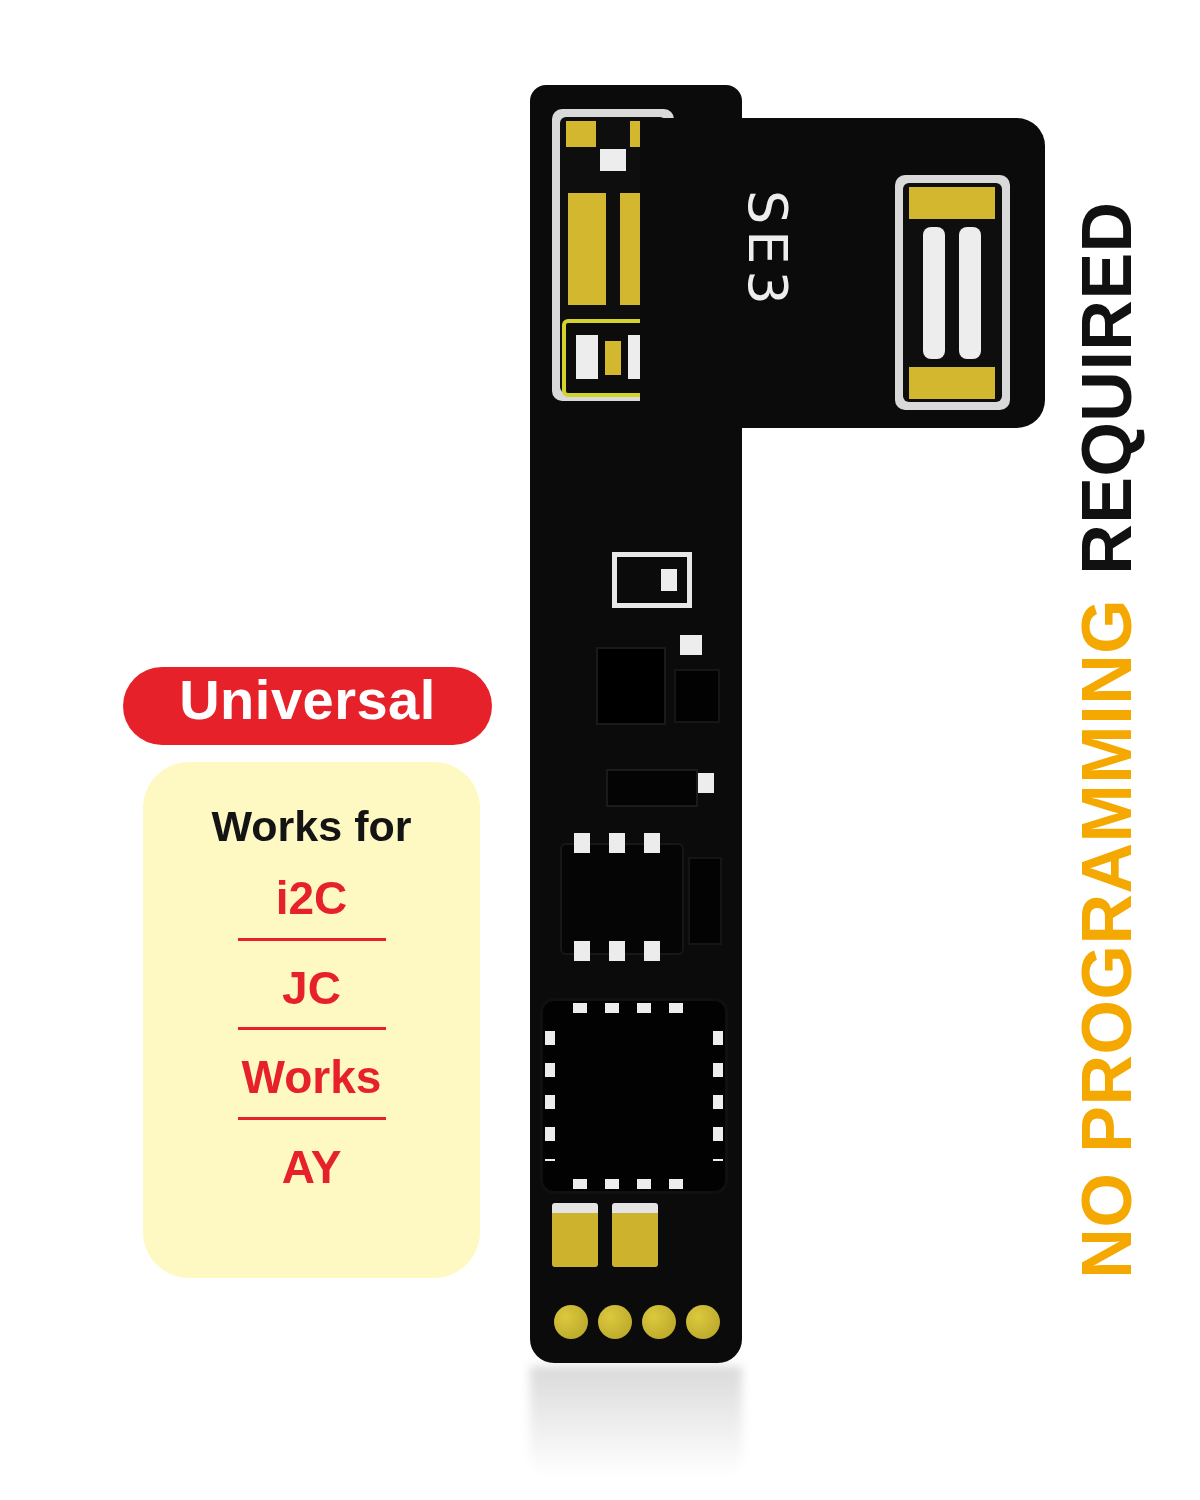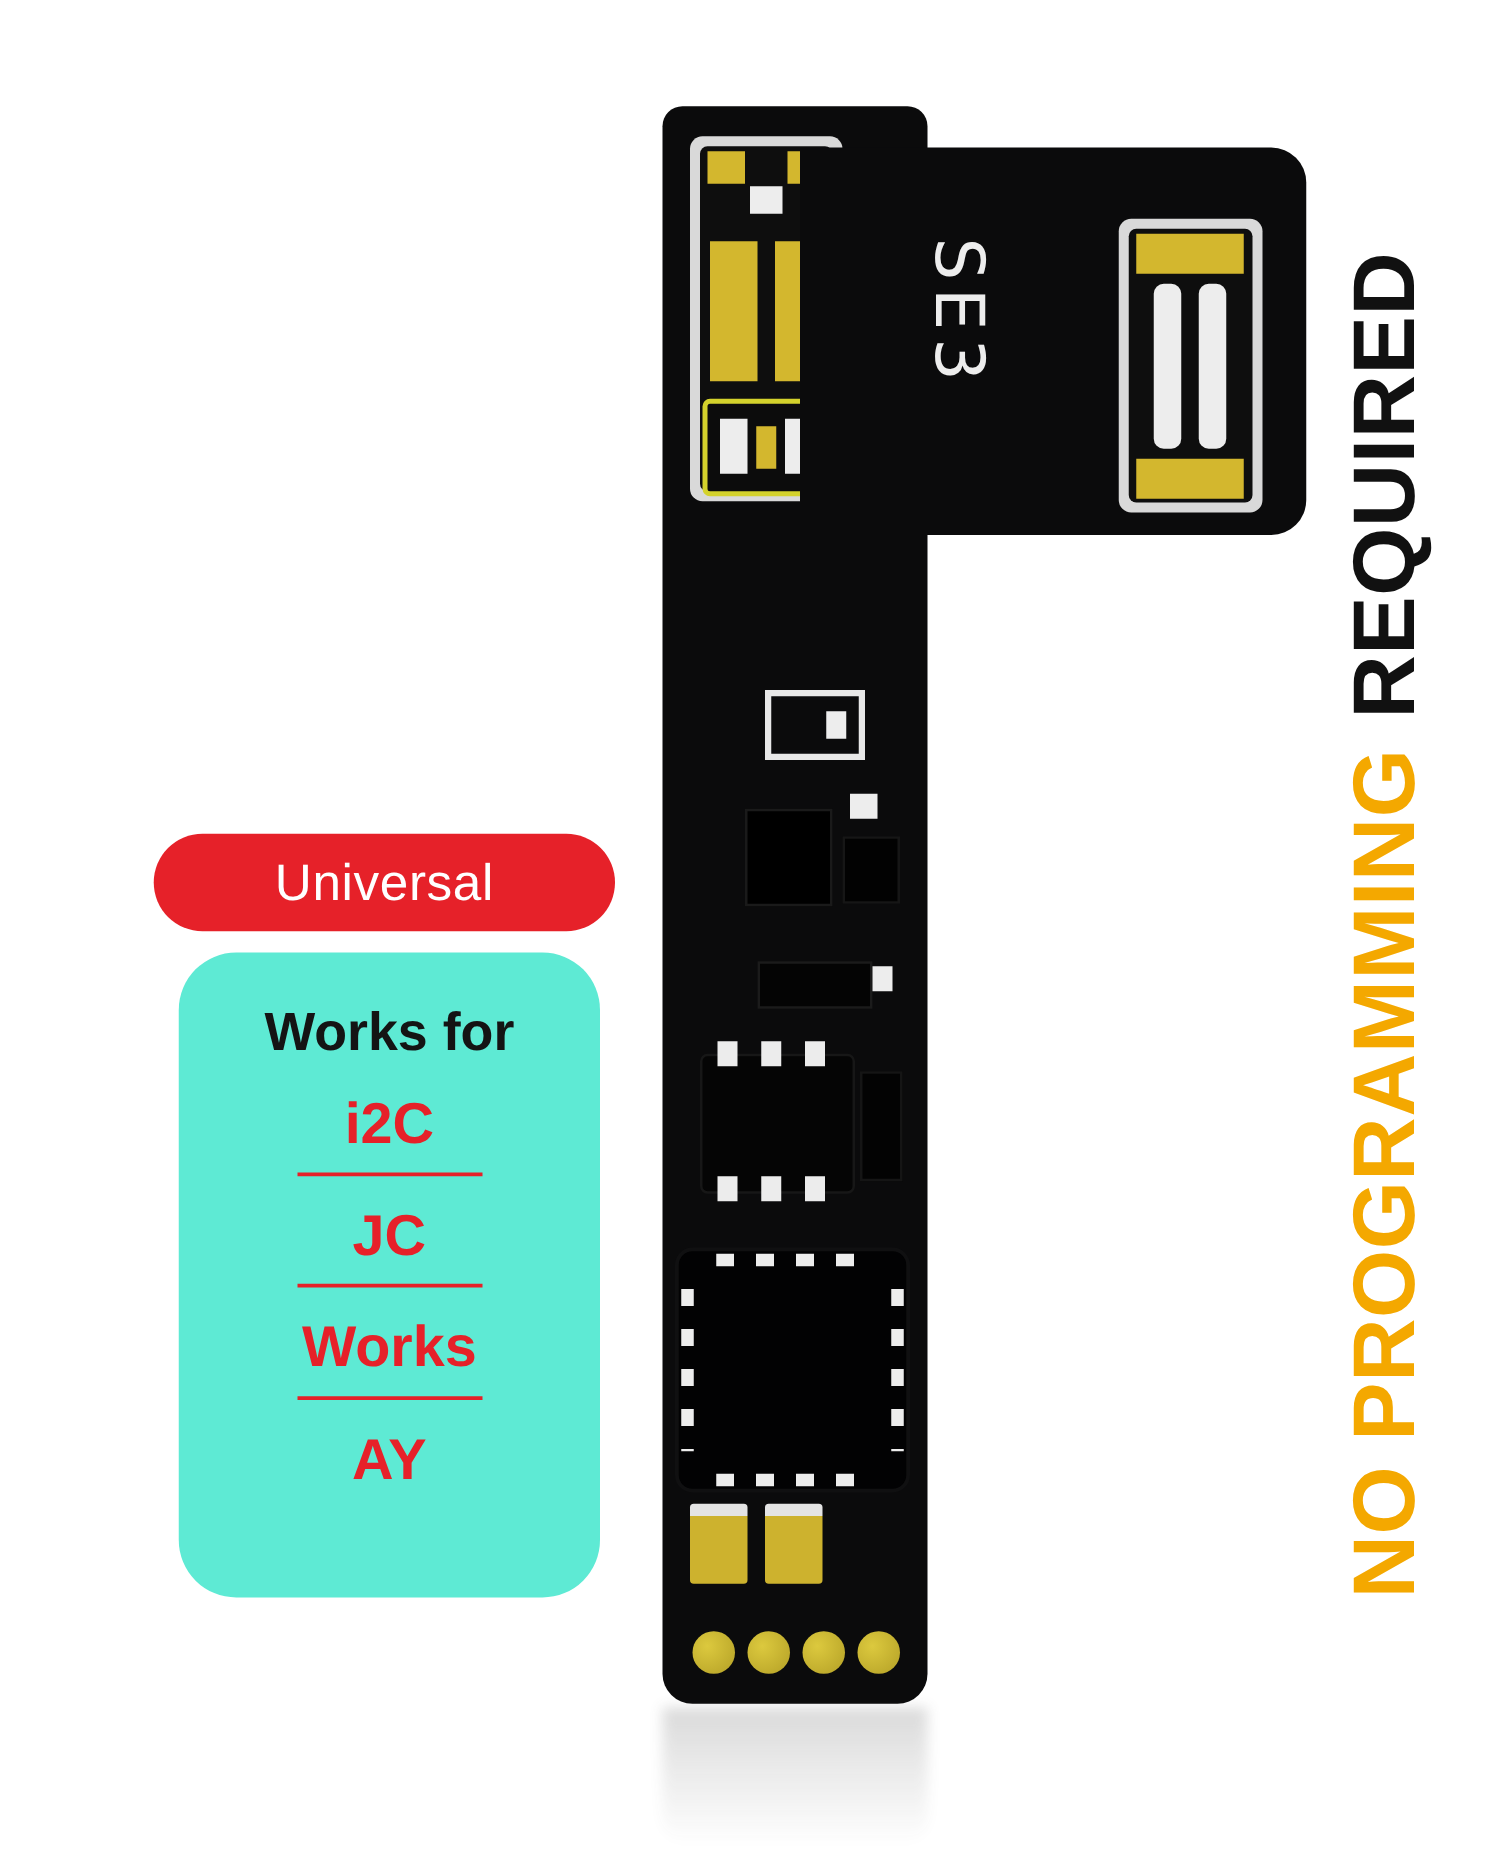--- a/index.html
+++ b/index.html
@@ -100,26 +100,26 @@
 
   .contact-dot { position:absolute; top:1220px; width:34px; height:34px; border-radius:50%;
     background:radial-gradient(circle at 35% 35%, #dcc93e, #b4a026); }
   .contact-dot.d1 { left:24px; } .contact-dot.d2 { left:68px; }
   .contact-dot.d3 { left:112px; } .contact-dot.d4 { left:156px; }
 
   
   .badge-universal {
     position:absolute; left:123px; top:667px; width:369px; height:78px;
     background:#e62129; border-radius:42px;
-    display:flex; align-items:center; justify-content:center;
-    color:#ffffff; font-weight:normal; font-size:41px; letter-spacing:0.5px;
+    display:flex; align-items:flex-start; justify-content:center;
+    color:#ffffff; font-weight:bold; font-size:56px; letter-spacing:0.5px;
   }
   .panel {
     position:absolute; left:143px; top:762px; width:337px; height:516px;
-    background:#5eead4; border-radius:46px;
+    background:#fef9c3; border-radius:46px;
     display:flex; flex-direction:column; align-items:center;
     padding-top:40px; box-sizing:border-box;
   }
   .works-for { font-size:43px; font-weight:bold; color:#141414; }
   .compat-item { font-size:46px; font-weight:bold; color:#e62129; margin-top:22px; line-height:1.1; }
   .compat-divider { width:148px; height:3px; background:#e62129; margin-top:14px; }
 
   
   .side-note {
     position:absolute; left:527px; top:695px; width:1160px; height:90px;

